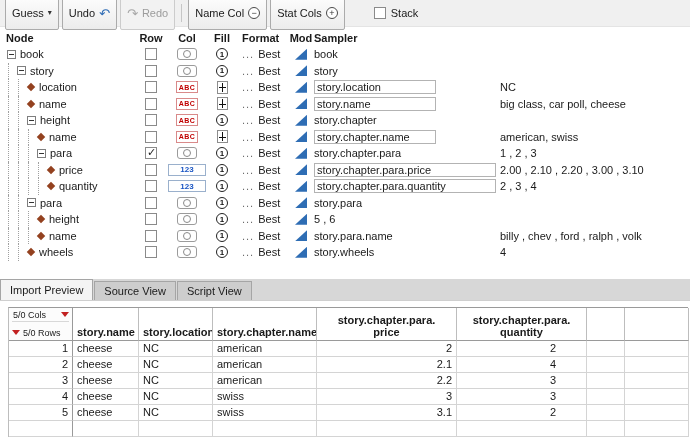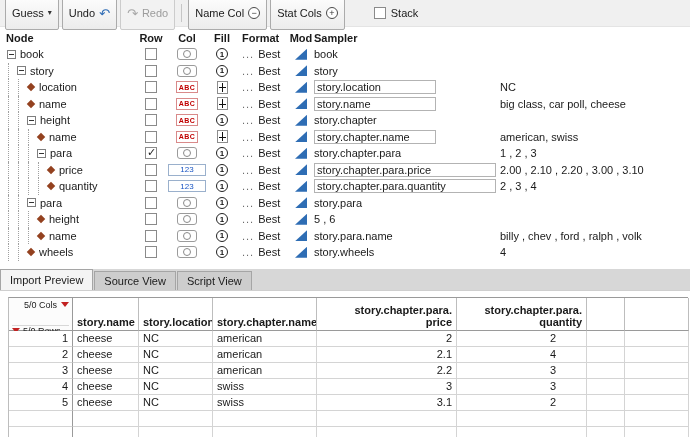--- a/index.html
+++ b/index.html
@@ -33,43 +33,43 @@
 .c-sampler{flex:1;overflow:hidden;white-space:nowrap}
 .thead .hc{display:block}
 .g{width:8px;height:16.5px;border-left:1px dotted #a0a0a0;margin-left:2px;flex:none}
 .expander{width:9px;height:9px;border:1px solid #7e7e7e;background:#fff;display:inline-flex;align-items:center;justify-content:center;margin:0 4px 0 1px;flex:none}
 .expander::after{content:"";width:5px;height:1px;background:#333}
 .diamond{width:6px;height:6px;background:#93411f;transform:rotate(45deg);margin:0 5px 0 2px;flex:none}
 .nlabel{white-space:nowrap}
 .ic-ignore{width:20px;height:12px;border:1px solid #9b9b9b;border-radius:3px;background:#fff;display:inline-flex;align-items:center;justify-content:center}
 .ic-ignore::after{content:"";width:6px;height:6px;border:1px solid #8a8a8a;border-radius:50%}
 .ic-abc{min-width:22px;height:12px;border:1px solid #d98a8a;background:#fff;color:#c00000;font-size:7px;font-weight:bold;display:inline-flex;align-items:center;justify-content:center;padding:0 1px;letter-spacing:.5px}
-.ic-123{min-width:20px;height:12px;border:1px solid #9ab0cc;background:#fff;color:#1a56c4;font-size:8px;font-weight:normal;display:inline-flex;align-items:center;justify-content:center;padding:0 11px}
+.ic-123{min-width:20px;height:12px;border:1px solid #9ab0cc;background:#fff;color:#1a56c4;font-size:8px;font-weight:bold;display:inline-flex;align-items:center;justify-content:center;padding:0 11px}
 .ic-one{width:12px;height:12px;border:1px solid #222;border-radius:50%;background:#fff;font-size:8px;font-weight:bold;display:inline-flex;align-items:center;justify-content:center;color:#111}
 .ic-plus{width:11px;height:13px;border:1px solid #8d8d8d;background:#fff;position:relative}
 .ic-plus::before{content:"";position:absolute;left:1px;right:1px;top:50%;height:1px;background:#111}
 .ic-plus::after{content:"";position:absolute;top:1px;bottom:1px;left:50%;width:1px;background:#111}
 .dots{color:#6d6d6d;letter-spacing:1px}
 .mod-tri{width:12px;height:11px;background:#2e6db4;clip-path:polygon(0 100%,100% 0,100% 100%)}
 .name-input{height:14px;border:1px solid #b3b3b3;font:inherit;padding:0 2px;background:#fff;color:#1a1a1a}
 .w1{width:122px}.w2{width:182px}
 .plain-name{white-space:nowrap}
 
 
-.tabbar{margin-top:8px;background:#d7d7d7;display:flex;align-items:flex-end;height:22px;border-bottom:1px solid #cfcfcf}
+.tabbar{margin-top:18px;background:#d7d7d7;display:flex;align-items:flex-end;height:22px;border-bottom:1px solid #cfcfcf}
 .tab{height:19px;display:flex;align-items:center;padding:0 9px;background:#cdcdcd;border:1px solid #a5a5a5;border-bottom:none;margin-right:1px}
 .tab.active{background:#f4f4f4;height:21px;font-weight:normal}
 
 
 .preview{padding:6px 0 0 8px;background:#fff}
 .grid{display:grid;grid-template-columns:64px 66px 74px 104px 140px 130px 38px 64px;border-top:1px solid #9a9a9a;border-left:1px solid #bdbdbd;width:680px}
 .hcell{border-right:1px solid #bdbdbd;border-bottom:1px solid #9a9a9a;background:#fff;font-weight:bold;display:flex;flex-direction:column;justify-content:flex-end;padding:2px 4px;height:33px;overflow:hidden;white-space:nowrap}
-.hcell.center{align-items:flex-end;text-align:center}
+.hcell.center{align-items:center;text-align:center}
 .corner{border-right:1px solid #9a9a9a;border-bottom:1px solid #9a9a9a;height:33px;padding:2px 3px;display:flex;flex-direction:column;justify-content:space-between;font-size:9px;background:#fcfcfc}
-.cols-line{display:flex;justify-content:flex-end;align-items:center;gap:4px;border-bottom:1px solid #d8d8d8;padding-bottom:15px}
+.cols-line{display:flex;justify-content:flex-end;align-items:center;gap:15px;border-bottom:1px solid #d8d8d8;padding-bottom:1px}
 .rows-line{display:flex;justify-content:flex-start;align-items:center;gap:3px}
 .red-tri{width:0;height:0;border-left:4px solid transparent;border-right:4px solid transparent;border-top:5px solid #c22121;flex:none}
 .dcell{border-right:1px solid #d4d4d4;border-bottom:1px solid #d4d4d4;height:16px;line-height:15px;padding:0 4px;white-space:nowrap;overflow:hidden;background:#fff}
 .dcell.num{text-align:right}
 .dcell.qpad{padding-right:30px}
 .rownum{text-align:right;border-right:1px solid #9a9a9a;background:#fff}
 </style>
 </head>
 <body>
 

